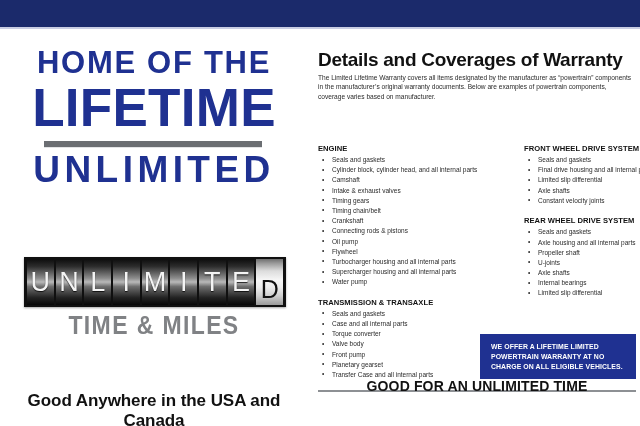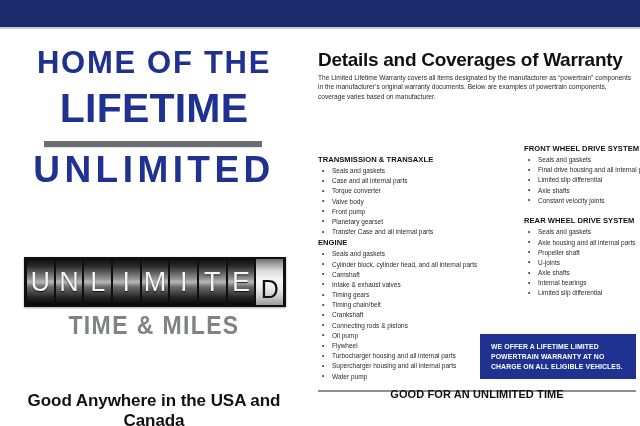--- a/index.html
+++ b/index.html
@@ -35,21 +35,21 @@
     white-space:nowrap;
     text-align:center;
   }
   .hero-home {
     position:absolute; left:0; top:18px; width:308px;
     font-size:31px; line-height:32px;
     letter-spacing:0.055em;
   }
   .hero-lifetime {
     position:absolute; left:0; top:52px; width:308px;
-    font-size:41px; line-height:54px;
+    font-size:53px; line-height:54px;
     letter-spacing:0.005em;
   }
   .gray-rule {
     position:absolute; left:44px; top:112px; width:218px; height:6px;
     background:#6b6e72;
     box-shadow:0 1px 0 #e3e4e6;
   }
   .hero-warranty {
     position:absolute; left:0; top:121px; width:308px;
     font-size:37px; line-height:40px;
@@ -168,23 +168,23 @@
     font-size:6.9px; font-weight:bold;
     line-height:10px;
     letter-spacing:0.012em;
   }
 
   .footer-rule {
     position:absolute; left:6px; top:361px; width:318px; height:2px;
     background:#8d9094;
   }
   .footer-text {
-    position:absolute; left:6px; top:360px; width:318px;
+    position:absolute; left:6px; top:352px; width:318px;
     text-align:center;
-    font-size:11px; font-weight:bold;
+    font-size:14px; font-weight:bold;
     line-height:11px;
     color:#111111;
     letter-spacing:0.01em;
   }
 </style>
 </head>
 <body>
 
 <div id="ad">
 
@@ -238,52 +238,52 @@
 
   <div class="right-panel">
 
     <div class="details-title">Details and Coverages of Warranty</div>
 
     <div class="details-intro">The Limited Lifetime Warranty covers all items designated by the manufacturer as “powertrain” components in the manufacturer’s original warranty documents. Below are examples of powertrain components, coverage varies based on manufacturer.</div>
 
     <div class="cols">
 
       <div class="col-left">
-
-        <div class="sec-block trans">
-          <div class="sec-head">TRANSMISSION &amp; TRANSAXLE</div>
-          <ul class="sec-list">
-            <li>Seals and gaskets</li>
-            <li>Case and all internal parts</li>
-            <li>Torque converter</li>
-            <li>Valve body</li>
-            <li>Front pump</li>
-            <li>Planetary gearset</li>
-            <li>Transfer Case and all internal parts</li>
-          </ul>
-        </div>
 
         <div class="sec-block">
           <div class="sec-head">ENGINE</div>
           <ul class="sec-list">
             <li>Seals and gaskets</li>
             <li>Cylinder block, cylinder head, and all internal parts</li>
             <li>Camshaft</li>
             <li>Intake &amp; exhaust valves</li>
             <li>Timing gears</li>
             <li>Timing chain/belt</li>
             <li>Crankshaft</li>
             <li>Connecting rods &amp; pistons</li>
             <li>Oil pump</li>
             <li>Flywheel</li>
             <li>Turbocharger housing and all internal parts</li>
             <li>Supercharger housing and all internal parts</li>
             <li>Water pump</li>
           </ul>
         </div>
+
+        <div class="sec-block trans">
+          <div class="sec-head">TRANSMISSION &amp; TRANSAXLE</div>
+          <ul class="sec-list">
+            <li>Seals and gaskets</li>
+            <li>Case and all internal parts</li>
+            <li>Torque converter</li>
+            <li>Valve body</li>
+            <li>Front pump</li>
+            <li>Planetary gearset</li>
+            <li>Transfer Case and all internal parts</li>
+          </ul>
+        </div>
       </div>
 
       <div class="col-right">
 
         <div class="sec-block">
           <div class="sec-head">FRONT WHEEL DRIVE SYSTEM</div>
           <ul class="sec-list">
             <li>Seals and gaskets</li>
             <li>Final drive housing and all internal parts</li>
             <li>Limited slip differential</li>

